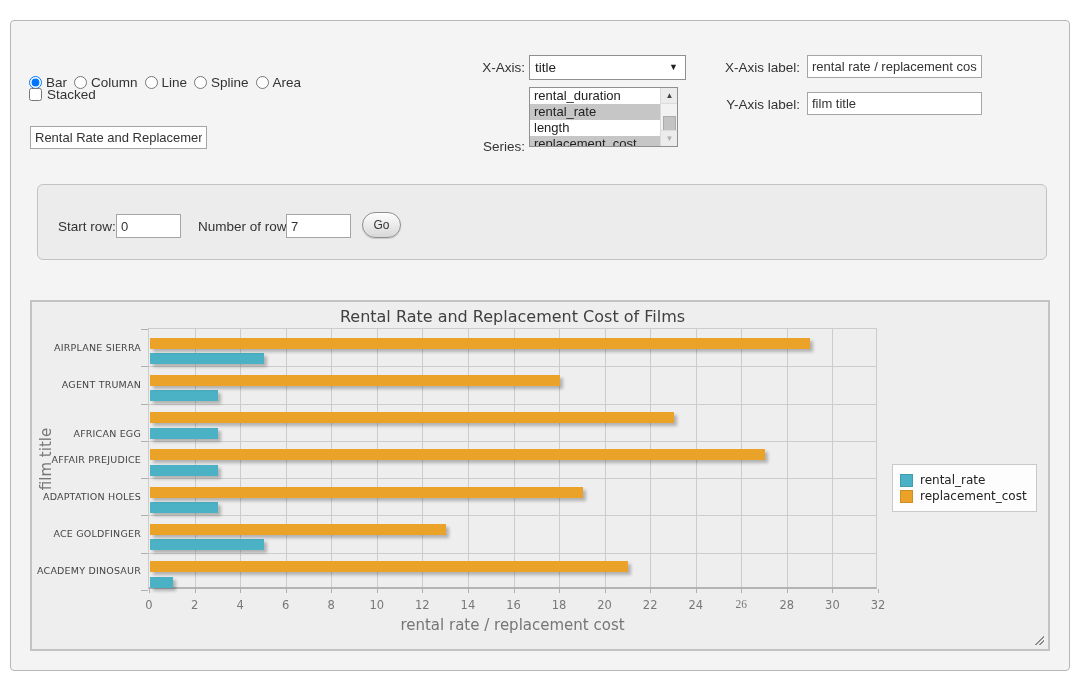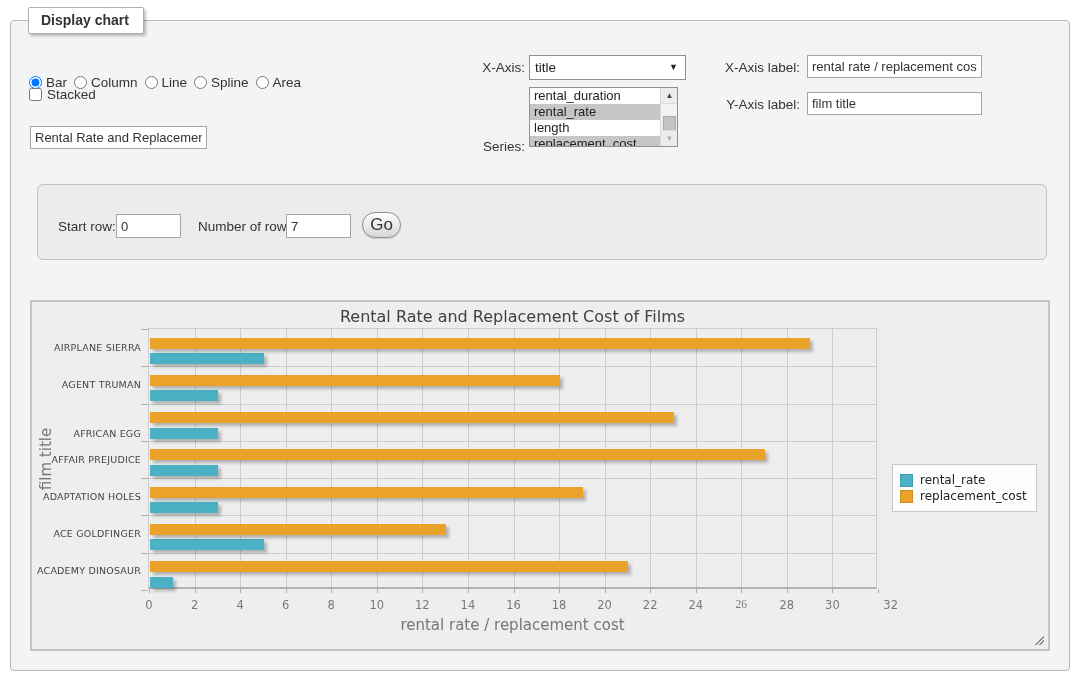--- a/index.html
+++ b/index.html
@@ -39,21 +39,21 @@
   .sb-btn { position:absolute; left:0; width:17px; height:16px; background:#ececec; text-align:center;
            font-size:8px; line-height:16px; color:#444; }
   .sb-btn.up { top:0; border-bottom:1px solid #dcdcdc; }
   .sb-btn.down { bottom:0; border-top:1px solid #dcdcdc; color:#b0b0b0; }
   .sb-thumb { position:absolute; left:2px; width:13px; top:28px; height:21px; background:#c3c3c3; border:1px solid #ababab; }
 
   
   .rows-box { position:absolute; left:37px; top:184px; width:1010px; height:76px; background:#ececec;
            border:1px solid #c2c2c2; border-radius:6px; }
   .go-btn { position:absolute; left:324px; top:27px; width:39px; height:26px; border:1px solid #8f8f8f;
-           border-radius:13px; background:linear-gradient(#fefefe,#d7d7d7); font-size:17px; color:#333;
+           border-radius:13px; background:linear-gradient(#fefefe,#d7d7d7); font-size:12px; color:#333;
            text-align:center; line-height:24px; cursor:pointer; box-shadow:0 1px 1px rgba(0,0,0,0.15); }
 
   
   .chart-box { position:absolute; left:30px; top:300px; width:1020px; height:351px; background:#eeeeee;
            border:2px solid #c3c3c3; font-family:"DejaVu Sans", sans-serif; }
   .chart-title { position:absolute; left:116px; top:5px; width:729px; text-align:center;
            font-size:16px; color:#404040; }
   .plot { position:absolute; left:116px; top:26px; width:729px; height:261px;
            border:1px solid #cccccc; border-bottom:2px solid #b4b4b4; }
   .gl-v { position:absolute; top:0; bottom:0; width:1px; background:#cccccc; }
@@ -76,21 +76,20 @@
   .legend-text { font-size:12px; color:#222; white-space:nowrap; }
   .resize-grip { position:absolute; right:4px; bottom:4px; width:11px; height:11px;
            background:repeating-linear-gradient(135deg,#8a8a8a 0 1px,transparent 1px 3px);
            clip-path:polygon(100% 0,100% 100%,0 100%); cursor:se-resize; }
 </style>
 </head>
 <body>
 
 <div id="root">
   <div class="panel"></div>
-  <div class="panel-legend">Display chart</div>
 
   <div class="radio-row" id="chart-type-radios">
       <label>
         <input type="radio" name="ctype" checked="" style="">
         <span>Bar</span>
       </label>
       <label>
         <input type="radio" name="ctype" style="">
         <span>Column</span>
       </label>
@@ -194,21 +193,21 @@
         <div class="gl-v" style="left: 592.312px;"></div>
         <div class="xtick" style="left: 592.312px;"></div>
         <div class="xtick-label" style="left: 592.312px; font-family: Liberation Serif, serif;">26</div>
         <div class="gl-v" style="left: 637.875px;"></div>
         <div class="xtick" style="left: 637.875px;"></div>
         <div class="xtick-label" style="left: 637.875px;">28</div>
         <div class="gl-v" style="left: 683.438px;"></div>
         <div class="xtick" style="left: 683.438px;"></div>
         <div class="xtick-label" style="left: 683.438px;">30</div>
         <div class="xtick" style="left: 729px;"></div>
-        <div class="xtick-label" style="left: 729px; text-align: right;">32</div>
+        <div class="xtick-label" style="left: 729px;">32</div>
         <div class="gl-h" style="top: 37.2857px;"></div>
         <div class="gl-h" style="top: 74.5714px;"></div>
         <div class="gl-h" style="top: 111.857px;"></div>
         <div class="gl-h" style="top: 149.143px;"></div>
         <div class="gl-h" style="top: 186.429px;"></div>
         <div class="gl-h" style="top: 223.714px;"></div>
         <div class="ytick" style="top: 0px;"></div>
         <div class="ytick" style="top: 37.2857px;"></div>
         <div class="ytick" style="top: 74.5714px;"></div>
         <div class="ytick" style="top: 111.857px;"></div>

